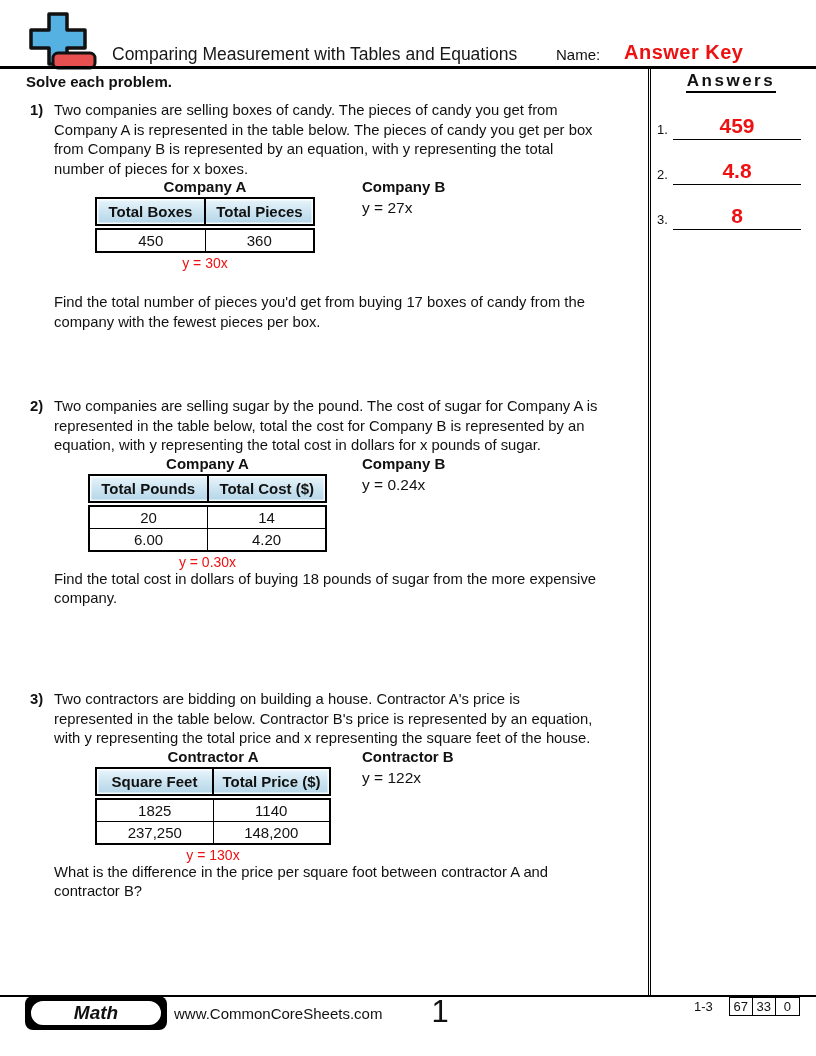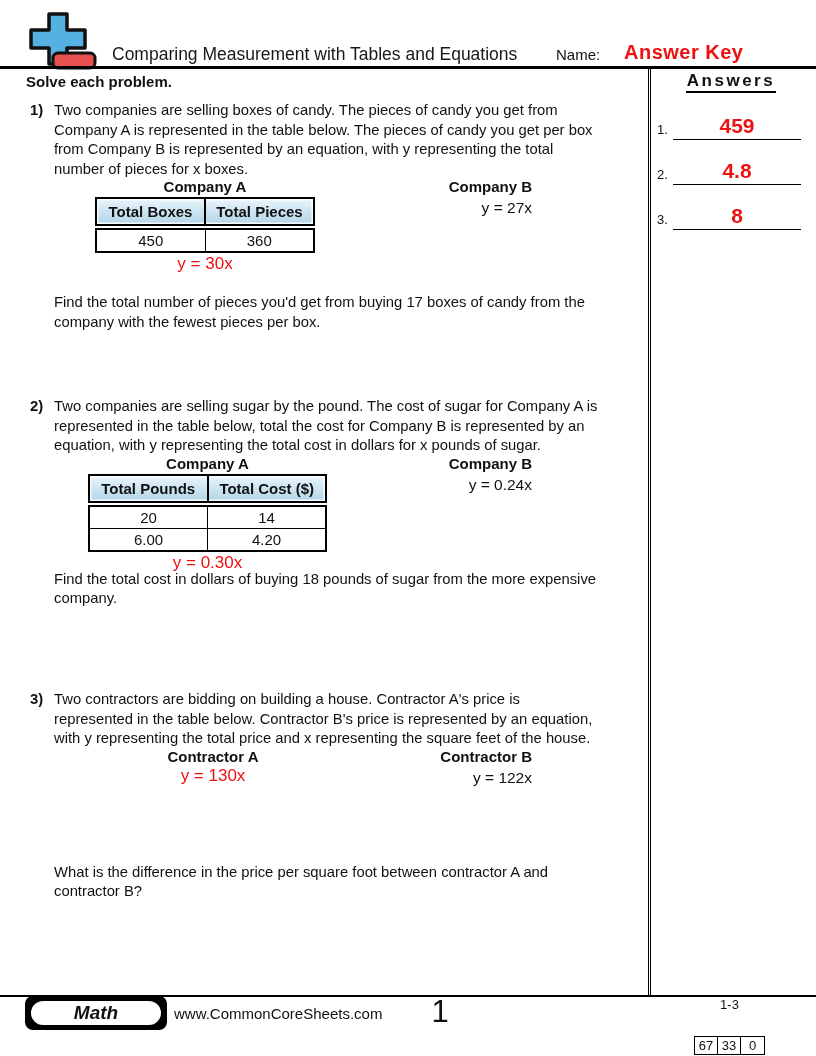--- a/index.html
+++ b/index.html
@@ -48,32 +48,32 @@
   .ttitle{font-weight:bold;font-size:15px;line-height:16px;margin-bottom:2px;}
   .ctable{width:100%;}
   .thead{display:flex;border:2px solid #000;background:linear-gradient(180deg,var(--th-blue-light) 0%,#cfe6f2 45%,var(--th-blue) 100%);box-shadow:inset 0 0 0 1.5px rgba(255,255,255,.85);}
   .th{flex:1;border-right:2px solid #000;font-weight:bold;font-size:15px;padding:4px 0;}
   .th:last-child{border-right:none;}
   .tbodyx{border:2px solid #000;margin-top:2px;background:#fff;}
   .trx{display:flex;border-bottom:1px solid #000;}
   .trx:last-child{border-bottom:none;}
   .td{flex:1;border-right:1.5px solid #000;font-size:15px;padding:2px 0;}
   .td:last-child{border-right:none;}
-  .teq{margin-top:2px;font-size:17px;color:var(--accent-red);line-height:17px;}
-  .rcol{position:absolute;left:326px;top:0;width:152px;text-align:right;}
+  .teq{margin-top:2px;font-size:14px;color:var(--accent-red);line-height:17px;}
+  .rcol{position:absolute;left:308px;top:0;width:152px;text-align:left;}
   .rtitle{font-weight:bold;font-size:15px;line-height:16px;margin-bottom:4px;}
   .req{font-size:15.5px;}
   .pquestion{margin-top:2px;}
   
   .footer-rule{position:absolute;left:0;top:995px;width:816px;height:2px;background:#000;}
   .subject-badge{position:absolute;left:25px;top:996px;width:142px;height:34px;background:#000;border-radius:8px;font-style:italic;}
   .subject-pill{position:absolute;left:4px;top:3px;right:4px;bottom:3px;background:#fff;border:2.5px solid #000;border-radius:14px;display:flex;align-items:center;justify-content:center;font-size:19px;font-weight:bold;}
   .url{position:absolute;left:174px;top:1005px;font-size:15px;}
   .pageno{position:absolute;left:395px;top:994px;width:90px;text-align:center;font-size:31px;font-weight:normal;}
-  .score{position:absolute;left:694px;top:997px;display:flex;align-items:center;gap:24px;font-size:13px;flex-direction:column;}
+  .score{position:absolute;left:694px;top:997px;display:flex;align-items:center;gap:16px;font-size:13px;}
   .score-cells{display:flex;border:1.5px solid #000;}
   .score-cell{width:23px;height:17px;border-right:1.5px solid #000;display:flex;align-items:center;justify-content:center;}
   .score-cell:last-child{border-right:none;}
 </style>
 </head>
 <body>
 
 <div class="page">
 
   <svg class="logo" width="74" height="58" viewBox="0 0 74 58" aria-hidden="true">
@@ -170,20 +170,36 @@
   </section>
 
   <section class="problem p3">
     <span class="pnum">3)</span>
     <div class="pbody">Two contractors are bidding on building a house. Contractor A's price is
 represented in the table below. Contractor B's price is represented by an equation,
 with y representing the total price and x representing the square feet of the house.</div>
     <div class="ptrow">
       <div class="tcol">
         <div class="ttitle">Contractor A</div>
+        <div class="ctable">
+          <div class="thead">
+            <div class="th">Square Feet</div>
+            <div class="th">Total Price ($)</div>
+          </div>
+          <div class="tbodyx">
+            <div class="trx">
+              <div class="td">1825</div>
+              <div class="td">1140</div>
+            </div>
+            <div class="trx">
+              <div class="td">237,250</div>
+              <div class="td">148,200</div>
+            </div>
+          </div>
+        </div>
         <div class="teq">y = 130x</div>
       </div>
       <div class="rcol">
         <div class="rtitle">Contractor B</div>
         <div class="req">y = 122x</div>
       </div>
     </div>
     <div class="pquestion">What is the difference in the price per square foot between contractor A and
 contractor B?</div>
   </section>

